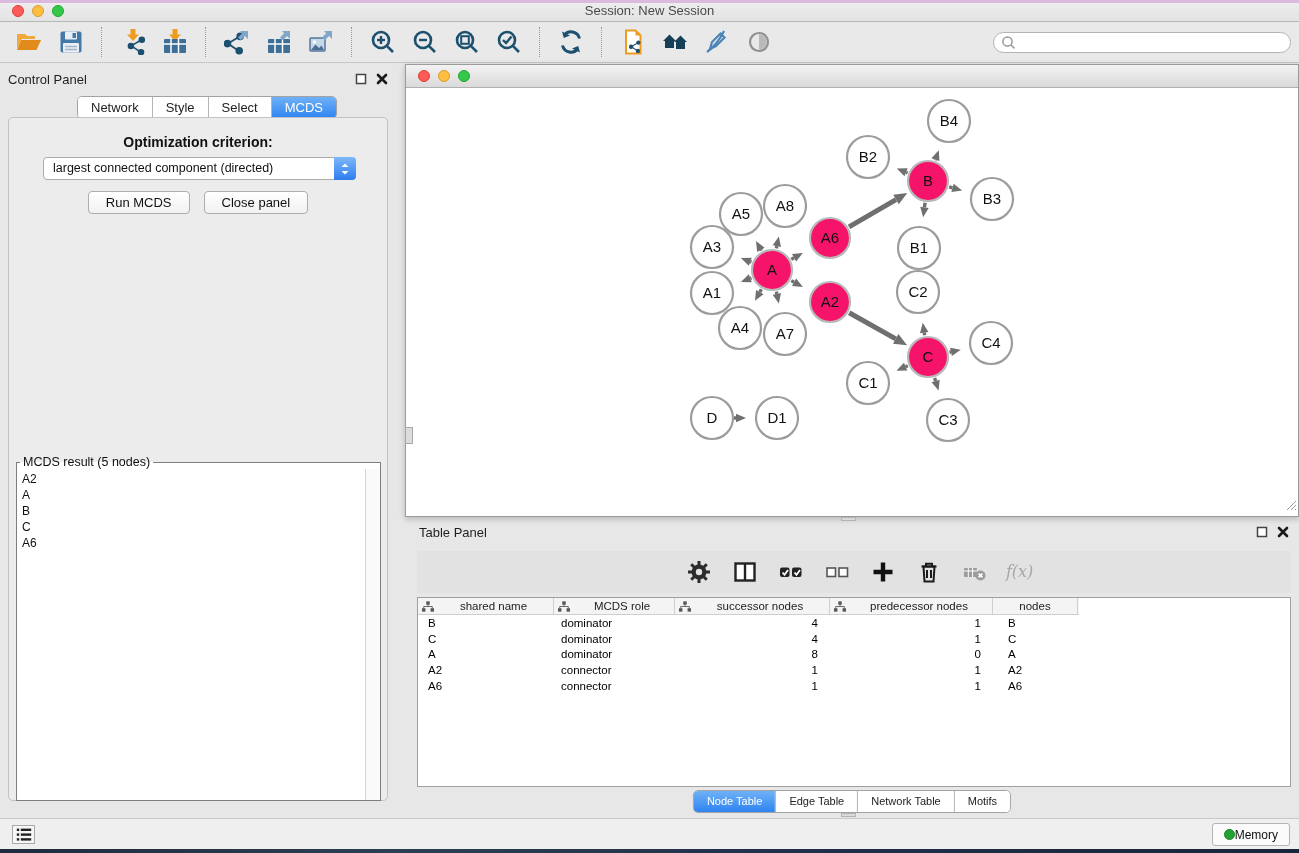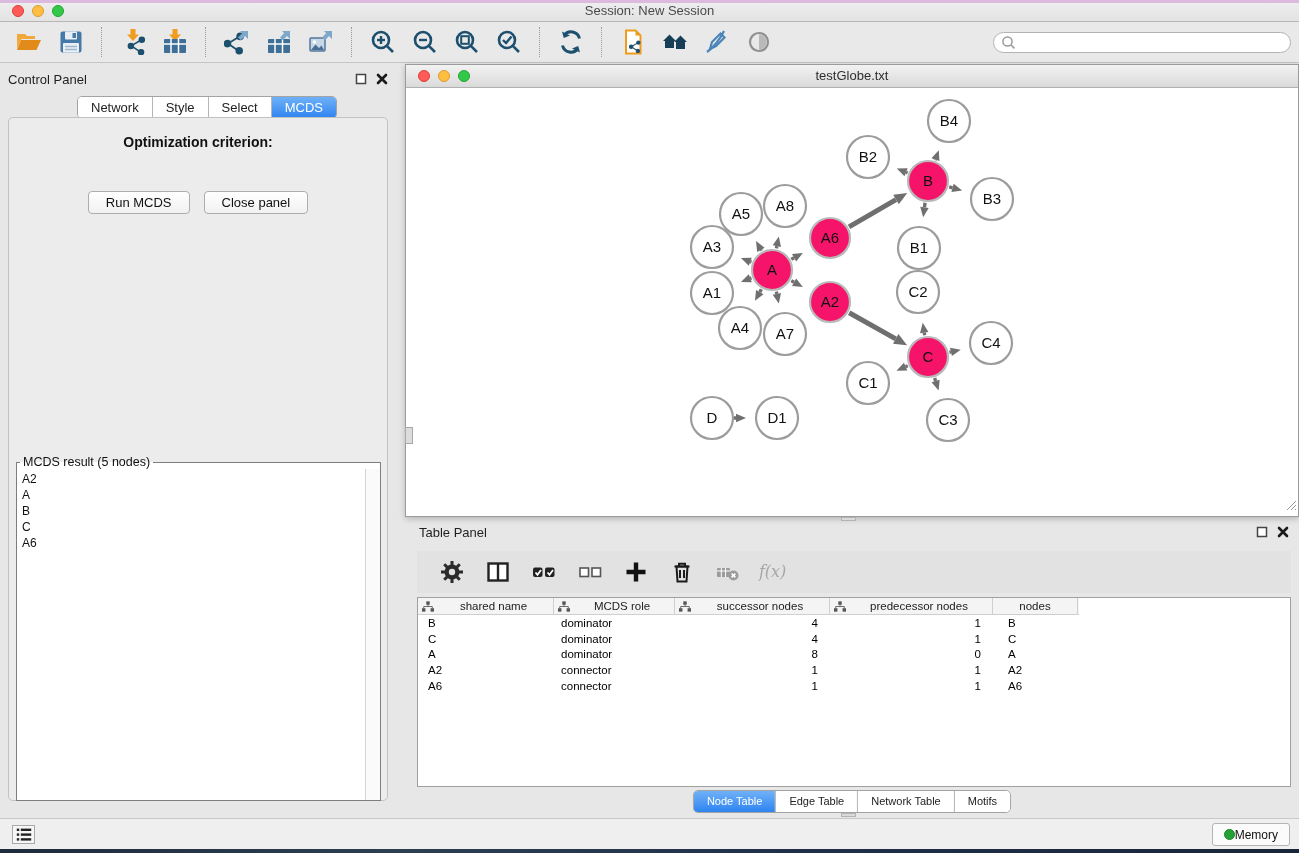--- a/index.html
+++ b/index.html
@@ -59,21 +59,21 @@
     background:#fff;border:1px solid #9b9b9b;box-shadow:0 2px 6px rgba(0,0,0,.22);}
   .nw-titlebar{position:relative;height:22px;background:linear-gradient(#f2f2f2,#dadada);
     border-bottom:1px solid #b0b0b0;}
   .nw-title{position:absolute;left:0;right:0;top:3px;text-align:center;font-size:13px;color:#2e2e2e;}
   .nw-canvas{position:absolute;left:0;top:23px;right:0;bottom:0;}
   .left-grip{position:absolute;left:-1px;top:362px;width:6px;height:15px;background:#dcdcdc;border:1px solid #a8a8a8;}
   .corner-grip{position:absolute;right:1px;bottom:1px;}
   
   .tp-header{position:absolute;left:405px;top:521px;width:894px;height:22px;display:flex;align-items:center;padding-left:14px;box-sizing:border-box;gap:16px;}
   .tp-toolbar{position:absolute;left:417px;top:551px;width:874px;height:42px;background:#e2e2e2;
-    display:flex;align-items:center;padding-left:12px;box-sizing:border-box;}
+    display:flex;align-items:center;padding-left:12px;box-sizing:border-box;justify-content:center;}
   .tp-toolbar .ticon{margin:0 7px;}
   .table-box{position:absolute;left:417px;top:597px;width:874px;height:190px;box-sizing:border-box;
     background:#fff;border:1px solid #a0a0a0;}
   .table-header{display:flex;height:16px;background:#f4f4f4;border-bottom:1px solid #cfcfcf;width:661px;}
   .th{display:flex;align-items:center;border-right:1px solid #cfcfcf;box-sizing:border-box;}
   .hicon{margin-left:4px;display:inline-flex;}
   .thl{flex:1;text-align:center;font-size:11.5px;color:#222;}
   .trow{display:flex;align-items:center;height:15.8px;font-size:11.5px;color:#000;}
   .td{box-sizing:border-box;}
   .td0{padding-left:10px;} .td1{padding-left:7px;}
@@ -297,20 +297,29 @@
   </span>
 </div>
 <div class="cp-tabs segbar">
     <div class="seg">Network</div>
     <div class="seg">Style</div>
     <div class="seg">Select</div>
     <div class="seg active">MCDS</div>
   </div>
 <div class="cp-body" style="position:absolute;">
   <div class="opt-label">Optimization criterion:</div>
+  <div class="dropdown">
+    <div class="dd-text">largest connected component (directed)</div>
+    <div class="dd-cap">
+      <svg width="12" height="16" viewBox="0 0 12 16">
+          <path d="M2.5 6L6 2.5 9.5 6z" fill="#fff"></path>
+          <path d="M2.5 10L6 13.5 9.5 10z" fill="#fff"></path>
+        </svg>
+    </div>
+  </div>
   <div class="btn-row">
     <button class="btn">Run MCDS</button>
     <button class="btn">Close panel</button>
   </div>
   <fieldset class="result">
     <legend>MCDS result (5 nodes)</legend>
     <div style="position:relative;height:100%;">
       <div class="rlist">
           <div class="ritem">A2</div>
           <div class="ritem">A</div>
@@ -323,21 +332,20 @@
   </fieldset>
 </div>
 
 <div class="network-window">
   <div class="nw-titlebar">
     <div class="dots" style="top:5px;">
       <span class="dot12 dred"></span>
       <span class="dot12 dyel"></span>
       <span class="dot12 dgrn"></span>
     </div>
-    <div class="nw-title">testGlobe.txt</div>
   </div>
   <div class="nw-canvas">
     <svg width="892" height="429" viewBox="0 0 892 429">
         <g>
           <line x1="355.34505057363026" y1="162.7523494233321" x2="354.85695120368905" y2="161.8706215292447" stroke="#6f6f6f" stroke-width="3.4"></line>
           <polygon points="350.01379237352097,153.1216894489411 358.5752473378181,159.81227902642325 351.13865506956,163.92896403206612" fill="#6f6f6f"></polygon>
         </g>
         <g>
           <line x1="370.3793183343823" y1="160.44027896919482" x2="370.8385431041057" y2="158.1794801028642" stroke="#6f6f6f" stroke-width="3.4"></line>
           <polygon points="372.8291423470068,148.37960690704367 375.00348921232944,159.02548478109716 366.673596995882,157.33347542463125" fill="#6f6f6f"></polygon>

